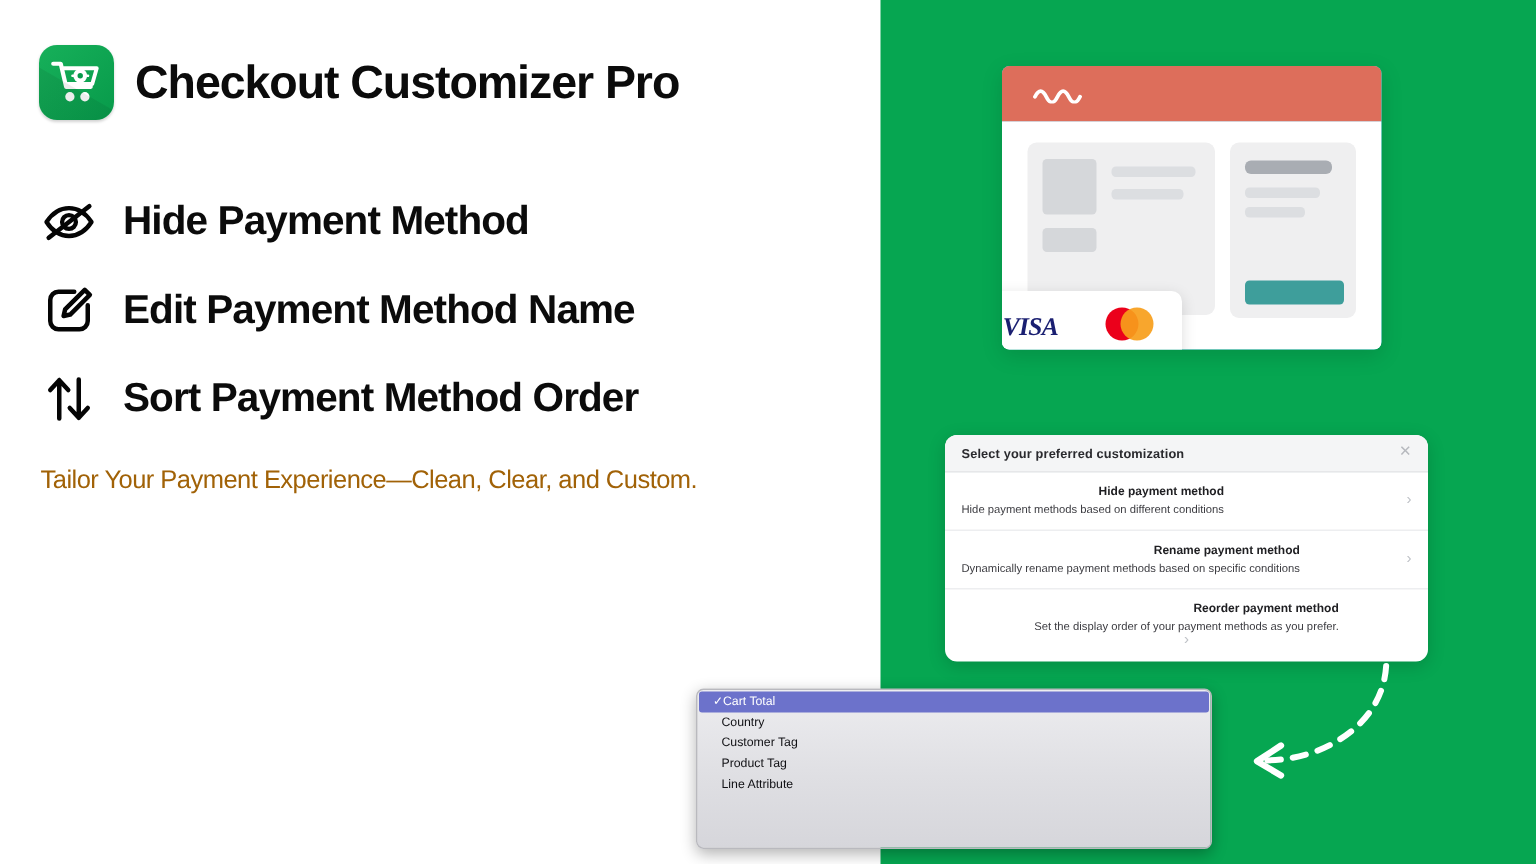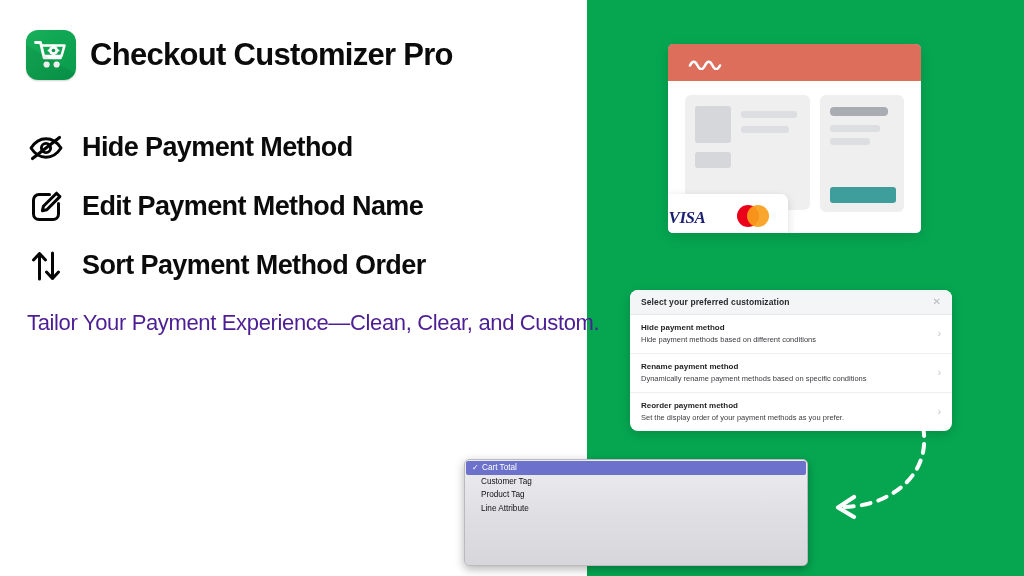--- a/index.html
+++ b/index.html
@@ -1,21 +1,21 @@
 <!DOCTYPE html>
 <html><head>
 <meta charset="utf-8">
 <style>
   html,body{margin:0;padding:0;}
   body{
     width:1024px;height:576px;overflow:hidden;
     font-family:"Liberation Sans","DejaVu Sans",sans-serif;
     background:#ffffff;
   }
-  .stage{position:relative;width:1024px;height:576px;overflow:hidden;background:#fff;}
+  .stage{position:relative;width:1024px;height:576px;overflow:hidden;background:#fff;text-align:right;}
 
   
   .left-panel{position:absolute;left:0;top:0;width:587px;height:576px;background:#ffffff;}
   .right-panel{position:absolute;left:587px;top:0;width:437px;height:576px;background:#06A651;}
 
   
   .brand{position:absolute;left:26px;top:30px;display:flex;align-items:center;gap:14px;}
   .logo-tile{
     width:50px;height:50px;border-radius:12px;
     background:linear-gradient(135deg,#17B05A 0%,#079A4A 100%);
@@ -31,21 +31,21 @@
   }
 
   
   .features{position:absolute;left:26px;top:118px;}
   .feature{display:flex;align-items:center;gap:16px;height:59px;}
   .feature-icon{width:40px;height:40px;flex:none;display:flex;align-items:center;justify-content:center;}
   .feature-label{font-size:27px;font-weight:bold;color:#0B0B0B;letter-spacing:-.6px;white-space:nowrap;}
 
   .tagline{
     position:absolute;left:27px;top:310px;
-    font-size:22px;color:#4c1d95;letter-spacing:-.35px;white-space:nowrap;
+    font-size:17px;color:#a16207;letter-spacing:-.35px;white-space:nowrap;
   }
 
   
   .browser{
     position:absolute;left:668px;top:44px;width:253px;height:189px;
     background:#7dd3fc;border-radius:5px;box-shadow:0 4px 14px rgba(0,0,0,.13);overflow:hidden;
   }
   .browser-bar{height:37px;background:#DD6E5B;position:relative;}
   .squiggle{position:absolute;left:20px;top:12px;}
   .browser-body{position:relative;height:152px;background:#fff;}
@@ -75,21 +75,21 @@
   }
   .cust-head{
     background:#F4F5F6;padding:7px 11px;display:flex;align-items:center;justify-content:space-between;
     border-bottom:1px solid #E6E7E9;
   }
   .cust-head-title{font-size:8.5px;font-weight:bold;color:#2A2A2E;letter-spacing:.1px;}
   .cust-row{
     padding:8px 11px 9px 11px;display:flex;align-items:center;justify-content:space-between;
     border-bottom:1px solid #EDEEF0;
   }
-  .cust-row:last-child{border-bottom:none;}
+  .cust-row:last-child{border-bottom:none;flex-direction:column;}
   .cust-row-title{font-size:8px;font-weight:bold;color:#1F1F22;margin-bottom:3px;}
   .cust-row-desc{font-size:7.5px;color:#3C3C41;}
   .chev{color:#BFC2C7;font-size:10px;line-height:1;}
   .x-icon{color:#B6B9BE;font-size:10px;line-height:1;}
 
   
   .arrow-wrap{position:absolute;left:805px;top:415px;}
 
   
   .dropdown{
@@ -243,20 +243,24 @@
     </svg>
   </div>
 
   <div class="dropdown">
     <div class="dd-item selected">
       <span class="dd-check">✓</span>
       <span>Cart Total</span>
     </div>
     <div class="dd-item">
       <span class="dd-check"></span>
+      <span>Country</span>
+    </div>
+    <div class="dd-item">
+      <span class="dd-check"></span>
       <span>Customer Tag</span>
     </div>
     <div class="dd-item">
       <span class="dd-check"></span>
       <span>Product Tag</span>
     </div>
     <div class="dd-item">
       <span class="dd-check"></span>
       <span>Line Attribute</span>
     </div>

